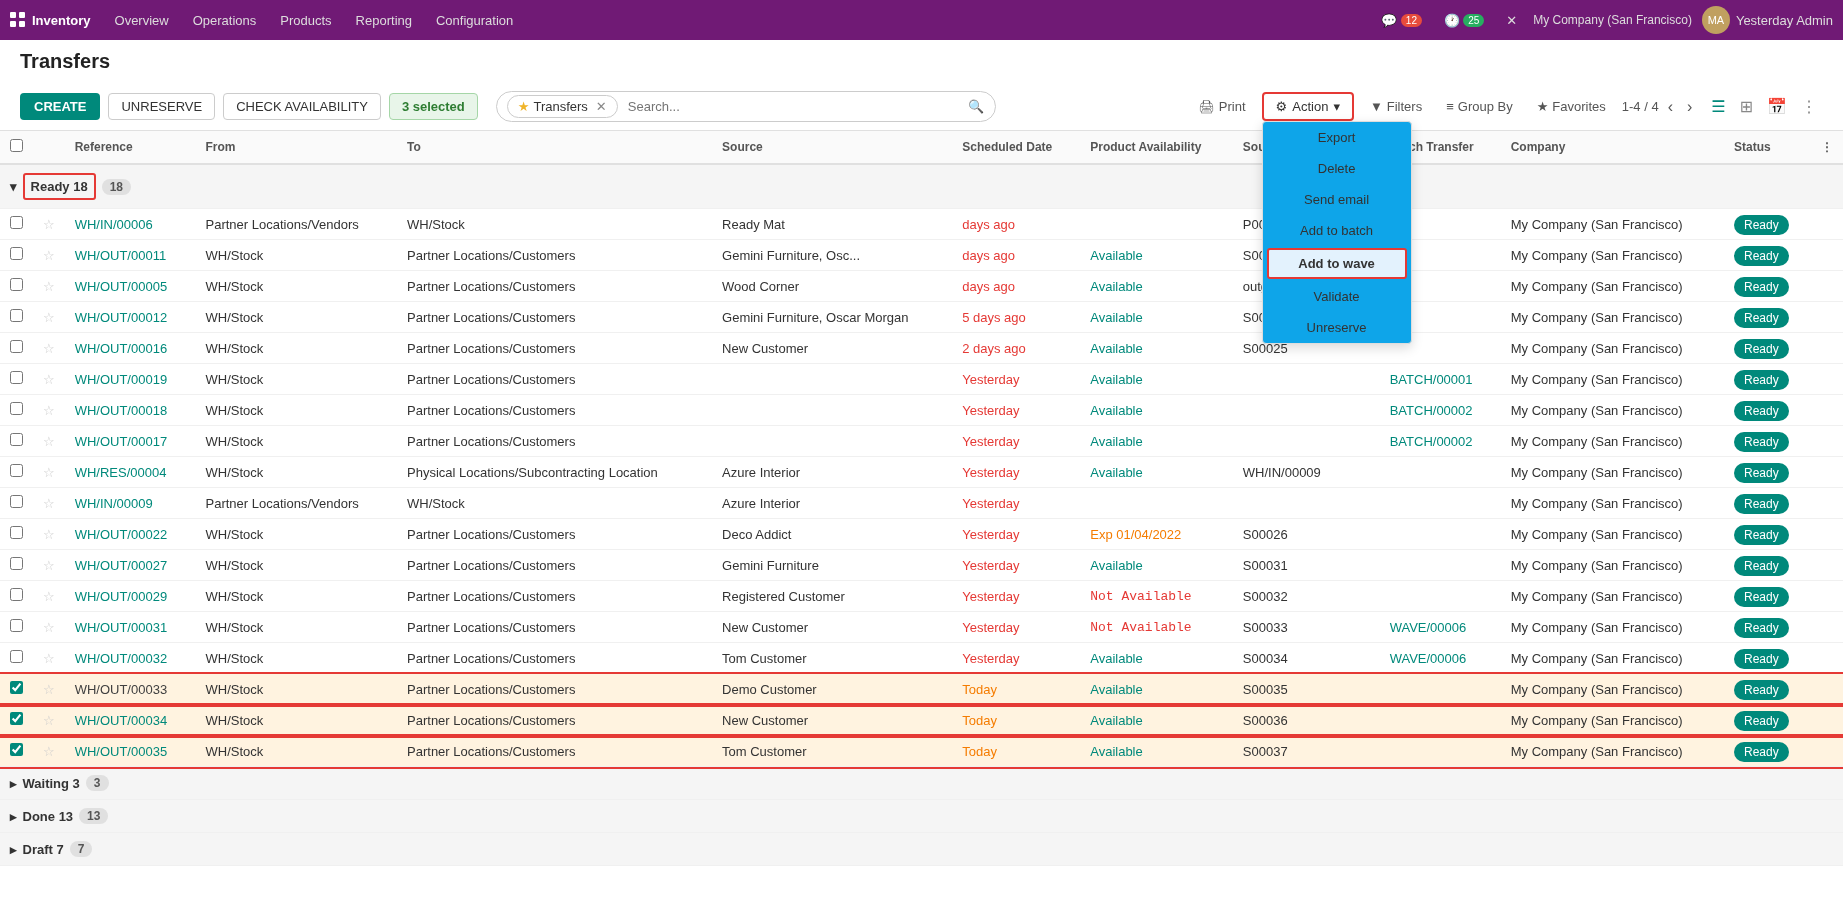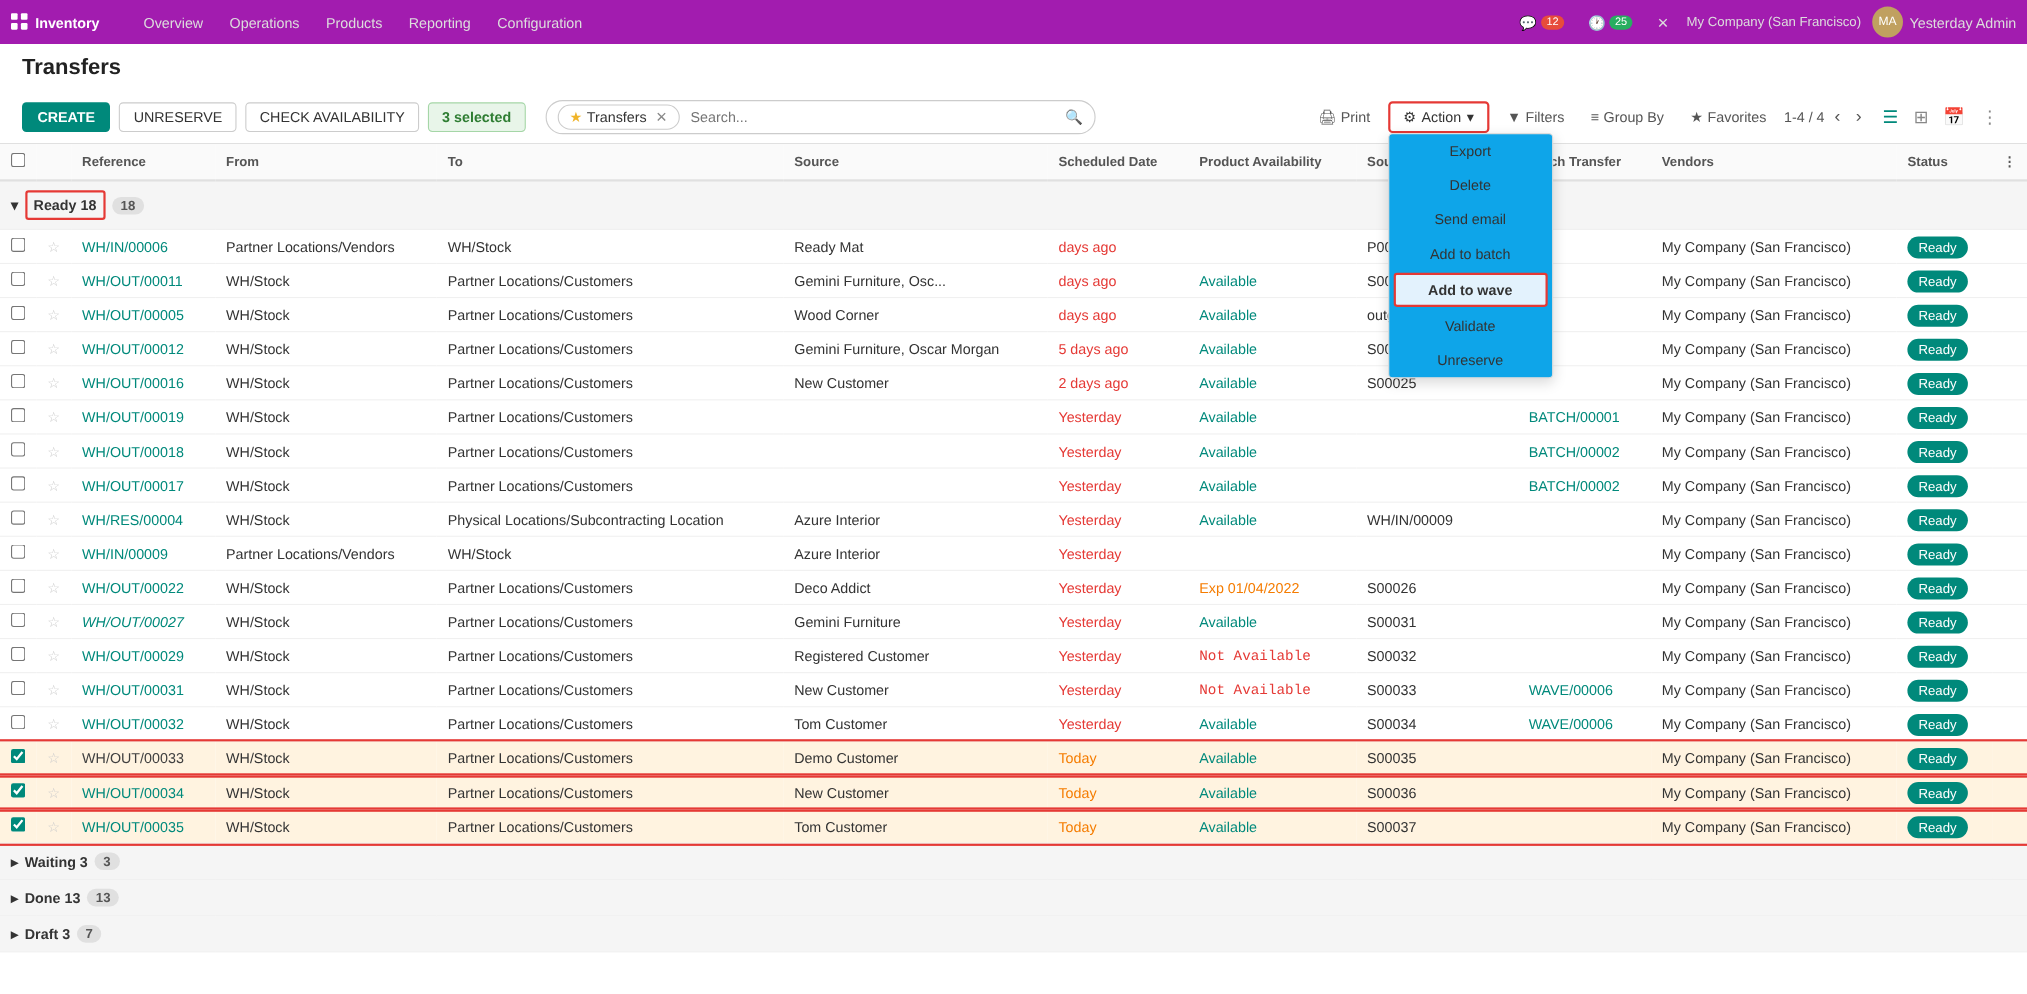--- a/index.html
+++ b/index.html
@@ -1,26 +1,26 @@
 <!DOCTYPE html>
 <html><head>
   <meta charset="utf-8">
   <style>
     * { box-sizing: border-box; margin: 0; padding: 0; font-family: 'Segoe UI', Arial, sans-serif; font-size: 13px; }
     body { background: #f5f5f5; color: #333; }
 
     
     .topnav {
-      background: #a21caf;
+      background: #701a75;
       color: #fff;
       display: flex;
       align-items: center;
       height: 40px;
       padding: 12px 10px;
-      gap: 20px;
+      gap: 4px;
     }
     .topnav-logo { display: flex; align-items: center; gap: 6px; font-weight: bold; font-size: 15px; margin-right: 8px; }
     .topnav-logo .grid-icon { display: grid; grid-template-columns: 1fr 1fr; gap: 2px; width: 16px; height: 16px; }
     .topnav-logo .grid-icon span { background: #fff; width: 6px; height: 6px; border-radius: 1px; }
     .topnav-links { display: flex; gap: 0; }
     .topnav-links a { color: #ddd; text-decoration: none; padding: 0 12px; height: 40px; display: flex; align-items: center; font-size: 13px; }
     .topnav-right { margin-left: auto; display: flex; align-items: center; gap: 10px; }
     .topnav-icon-btn { background: none; border: none; color: #ddd; cursor: pointer; display: flex; align-items: center; gap: 3px; font-size: 13px; padding: 4px 6px; border-radius: 3px; }
     .badge { background: #e74c3c; color: #fff; border-radius: 8px; font-size: 10px; padding: 1px 5px; }
     .badge-green { background: #27ae60; }
@@ -301,21 +301,21 @@
           <th><input type="checkbox" style=""></th>
           <th></th>
           <th>Reference</th>
           <th>From</th>
           <th>To</th>
           <th>Source</th>
           <th>Scheduled Date</th>
           <th>Product Availability</th>
           <th>Source Document</th>
           <th>Batch Transfer</th>
-          <th>Vendors</th>
+          <th>Company</th>
           <th>Status</th>
           <th class="col-settings">⋮</th>
         </tr>
       </thead>
       <tbody id="table-body">
       <tr class="group-row">
             <td colspan="13">
     <span class="group-label">
       <span>▾</span>
       <span style="border: 2px solid #e53935; padding: 4px 6px; border-radius:3px; display:inline-block;">Ready 18</span>
@@ -577,21 +577,21 @@
       <td></td>
     </tr>
           <tr>
       <td>
         <input type="checkbox" class="" style="">
       </td>
       <td>
         <span style="color:#ccc;cursor:pointer;">☆</span>
       </td>
       <td>
-        <a href="#" style="color:#00897b;text-decoration:none;font-style:italic;">WH/OUT/00027</a>
+        <a href="#" style="color:#00897b;text-decoration:none;">WH/OUT/00027</a>
       </td>
       <td>WH/Stock</td>
       <td>Partner Locations/Customers</td>
       <td>Gemini Furniture</td>
       <td class="scheduled-late">Yesterday</td>
       <td class="availability-available">Available</td>
       <td>S00031</td>
       <td></td>
       <td>My Company (San Francisco)</td>
       <td>
@@ -752,21 +752,21 @@
       <span>▸</span>
       <span>Done 13</span>
        <span class="group-badge">13</span>
     </span>
   </td>
           </tr>
           <tr class="group-row">
             <td colspan="13">
     <span class="group-label">
       <span>▸</span>
-      <span>Draft 3</span>
+      <span>Draft 7</span>
        <span class="group-badge">7</span>
     </span>
   </td>
           </tr>
         </tbody>
     </table>
   </div>
 </div>
 
 </body></html>

